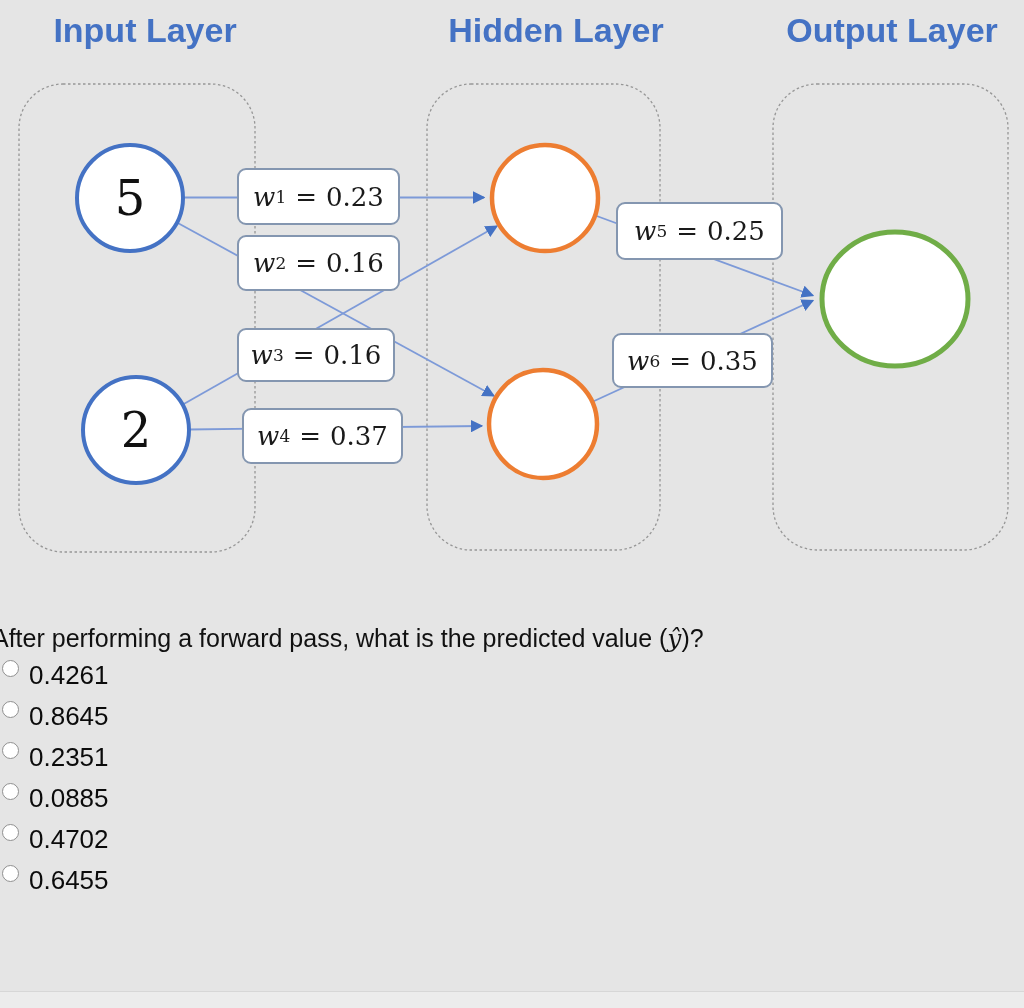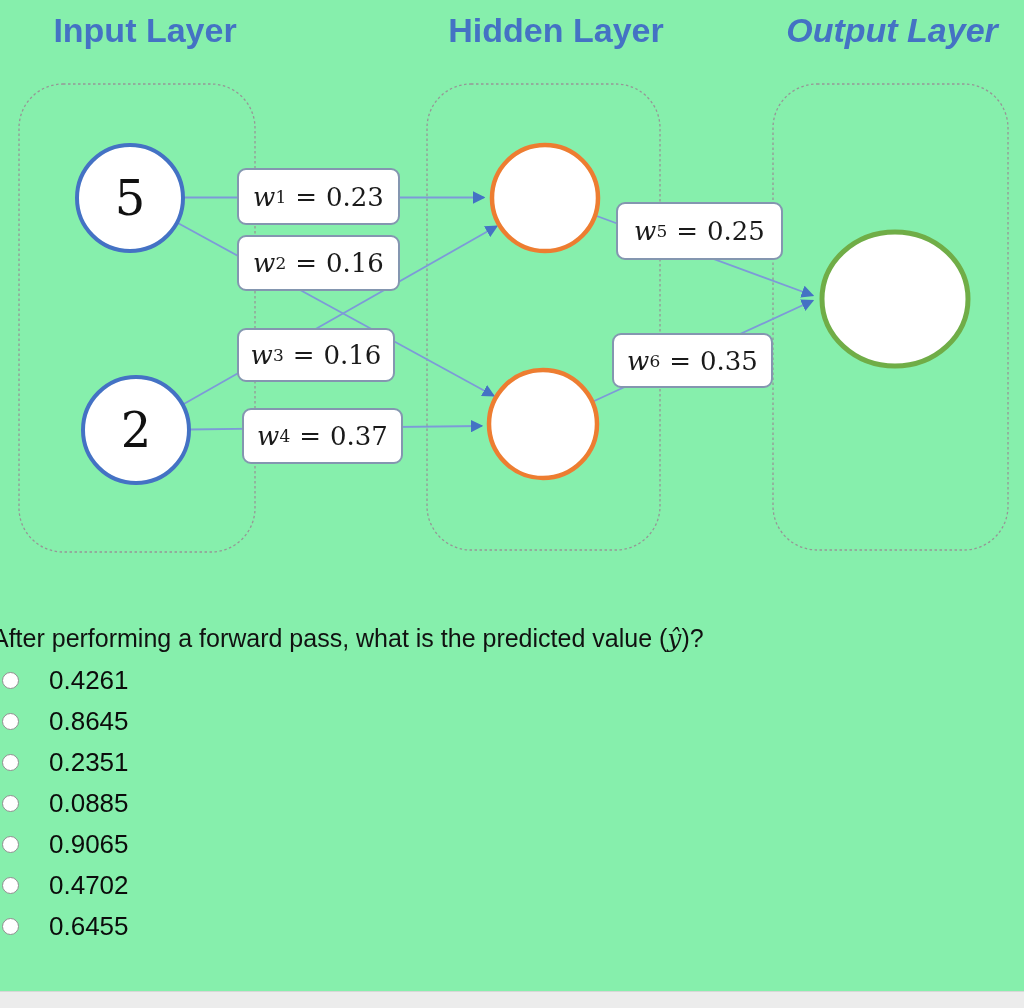--- a/index.html
+++ b/index.html
@@ -6,42 +6,42 @@
     margin: 0;
     padding: 0;
     background: #ffffff;
     font-family: "Liberation Sans", sans-serif;
   }
   #stage {
     position: relative;
     width: 1024px;
     height: 1008px;
     overflow: hidden;
-    background: #86efac;
+    background: #e5e5e5;
   }
 
   
   #diagram-svg {
     position: absolute;
     left: 0;
     top: 0;
   }
   .layer-header {
     position: absolute;
     top: 10px;
     font-size: 34px;
     font-weight: bold;
     color: #4472C4;
     text-align: center;
     line-height: 40px;
     white-space: nowrap;
   }
   #hdr-input  { left: 30px;  width: 230px; }
   #hdr-hidden { left: 440px; width: 232px; text-align: center; }
-  #hdr-output { left: 774px; width: 236px; font-style: italic; }
+  #hdr-output { left: 774px; width: 236px; }
 
   .node-value {
     position: absolute;
     display: flex;
     align-items: center;
     justify-content: center;
     font-family: "DejaVu Serif", serif;
     font-size: 48px;
     color: #111111;
   }
@@ -87,25 +87,24 @@
   }
   #options {
     position: absolute;
     left: 0;
     top: 660px;
     display: flex;
     flex-direction: column;
   }
   .option-row {
     display: flex;
-    align-items: center;
+    align-items: flex-start;
     height: 41px;
     padding-left: 2px;
     cursor: pointer;
-    gap: 20px;
   }
   .option-row input[type="radio"] {
     appearance: none;
     -webkit-appearance: none;
     width: 17px;
     height: 17px;
     margin: 0;
     border: 1px solid #909090;
     border-radius: 50%;
     background: #ffffff;
@@ -217,24 +216,20 @@
     <label class="option-row">
       <input type="radio" name="answer" style="">
       <span class="opt-label">0.2351</span>
     </label>
     <label class="option-row">
       <input type="radio" name="answer" style="">
       <span class="opt-label">0.0885</span>
     </label>
     <label class="option-row">
       <input type="radio" name="answer" style="">
-      <span class="opt-label">0.9065</span>
-    </label>
-    <label class="option-row">
-      <input type="radio" name="answer" style="">
       <span class="opt-label">0.4702</span>
     </label>
     <label class="option-row">
       <input type="radio" name="answer" style="">
       <span class="opt-label">0.6455</span>
     </label>
   </div>
 
   <div id="bottom-bar"></div>
 

